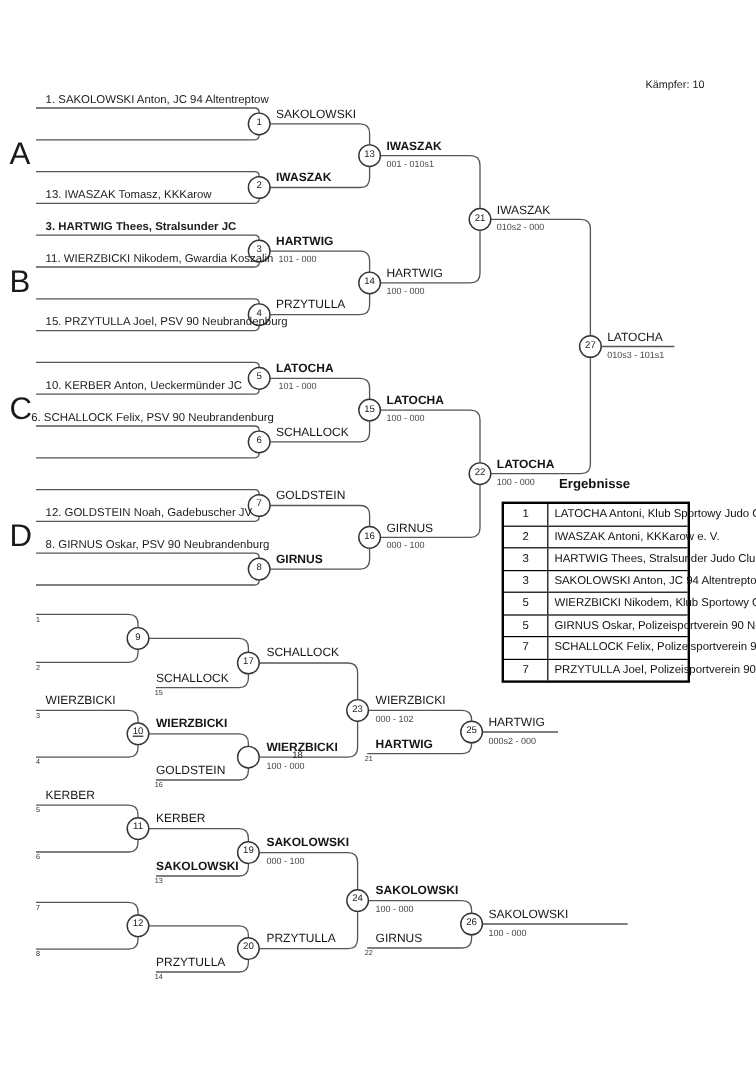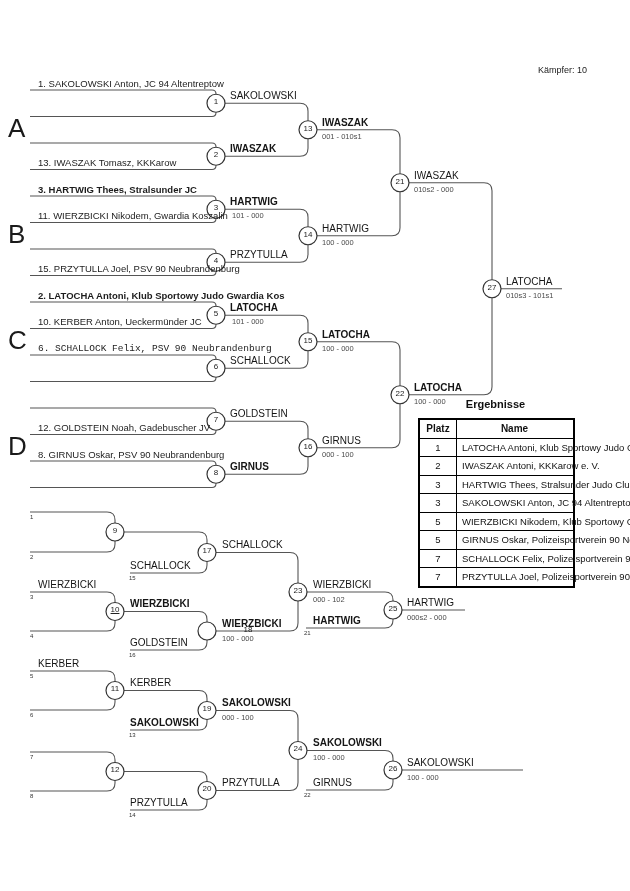--- a/index.html
+++ b/index.html
@@ -120,23 +120,22 @@
       <circle cx="393" cy="610" r="9"></circle>
         <circle cx="393" cy="770" r="9"></circle>
     </g>
   </svg>
 
   <div class="t entry" style="left:38px;top:79px;">1. SAKOLOWSKI Anton, JC 94 Altentreptow</div>
   <div class="t entry" style="left:38px;top:158px;">13. IWASZAK Tomasz, KKKarow</div>
   <div class="t entry b" style="left:38px;top:185px;">3. HARTWIG Thees, Stralsunder JC</div>
   <div class="t entry" style="left:38px;top:211px;">11. WIERZBICKI Nikodem, Gwardia Koszalin</div>
   <div class="t entry" style="left:38px;top:264px;">15. PRZYTULLA Joel, PSV 90 Neubrandenburg</div>
-  <div class="t entry b" style="left:38px;top:291px;">2. LATOCHA Antoni, Klub Sportowy Judo Gwardia Kos</div>
   <div class="t entry" style="left:38px;top:317px;">10. KERBER Anton, Ueckermünder JC</div>
-  <div class="t entry" style="left:38px;top:344px;font-family:Liberation Mono, monospace;">6. SCHALLOCK Felix, PSV 90 Neubrandenburg</div>
+  <div class="t entry" style="left:26px;top:344px;">6. SCHALLOCK Felix, PSV 90 Neubrandenburg</div>
   <div class="t entry" style="left:38px;top:423px;">12. GOLDSTEIN Noah, Gadebuscher JV</div>
   <div class="t entry" style="left:38px;top:450px;">8. GIRNUS Oskar, PSV 90 Neubrandenburg</div>
 
   <div class="t mn" style="left:207px;top:98px;">1</div>
   <div class="t mn" style="left:207px;top:151px;">2</div>
   <div class="t mn" style="left:207px;top:204px;">3</div>
   <div class="t mn" style="left:207px;top:257px;">4</div>
   <div class="t mn" style="left:207px;top:310px;">5</div>
   <div class="t mn" style="left:207px;top:363px;">6</div>
   <div class="t mn" style="left:207px;top:416px;">7</div>
@@ -225,24 +224,20 @@
   <div class="t fd" style="left:313px;top:777px;">GIRNUS</div>
   <div class="t tn" style="left:304px;top:792px;">22</div>
 
   <div class="t wn" style="left:407px;top:597px;">HARTWIG</div>
   <div class="t sc" style="left:407px;top:614px;">000s2 - 000</div>
   <div class="t wn" style="left:407px;top:757px;">SAKOLOWSKI</div>
   <div class="t sc" style="left:407px;top:774px;">100 - 000</div>
 
   <div class="t restitle" style="left:418px;top:398px;">Ergebnisse</div>
   <div class="restable">
-    <div class="rrow h">
-      <div class="cplatz">Platz</div>
-      <div class="cname">Name</div>
-    </div>
     <div class="rrow">
       <div class="cplatz">1</div>
       <div class="cname">LATOCHA Antoni, Klub Sportowy Judo Gwardia Kos</div>
     </div>
     <div class="rrow">
       <div class="cplatz">2</div>
       <div class="cname">IWASZAK Antoni, KKKarow e. V.</div>
     </div>
     <div class="rrow">
       <div class="cplatz">3</div>

